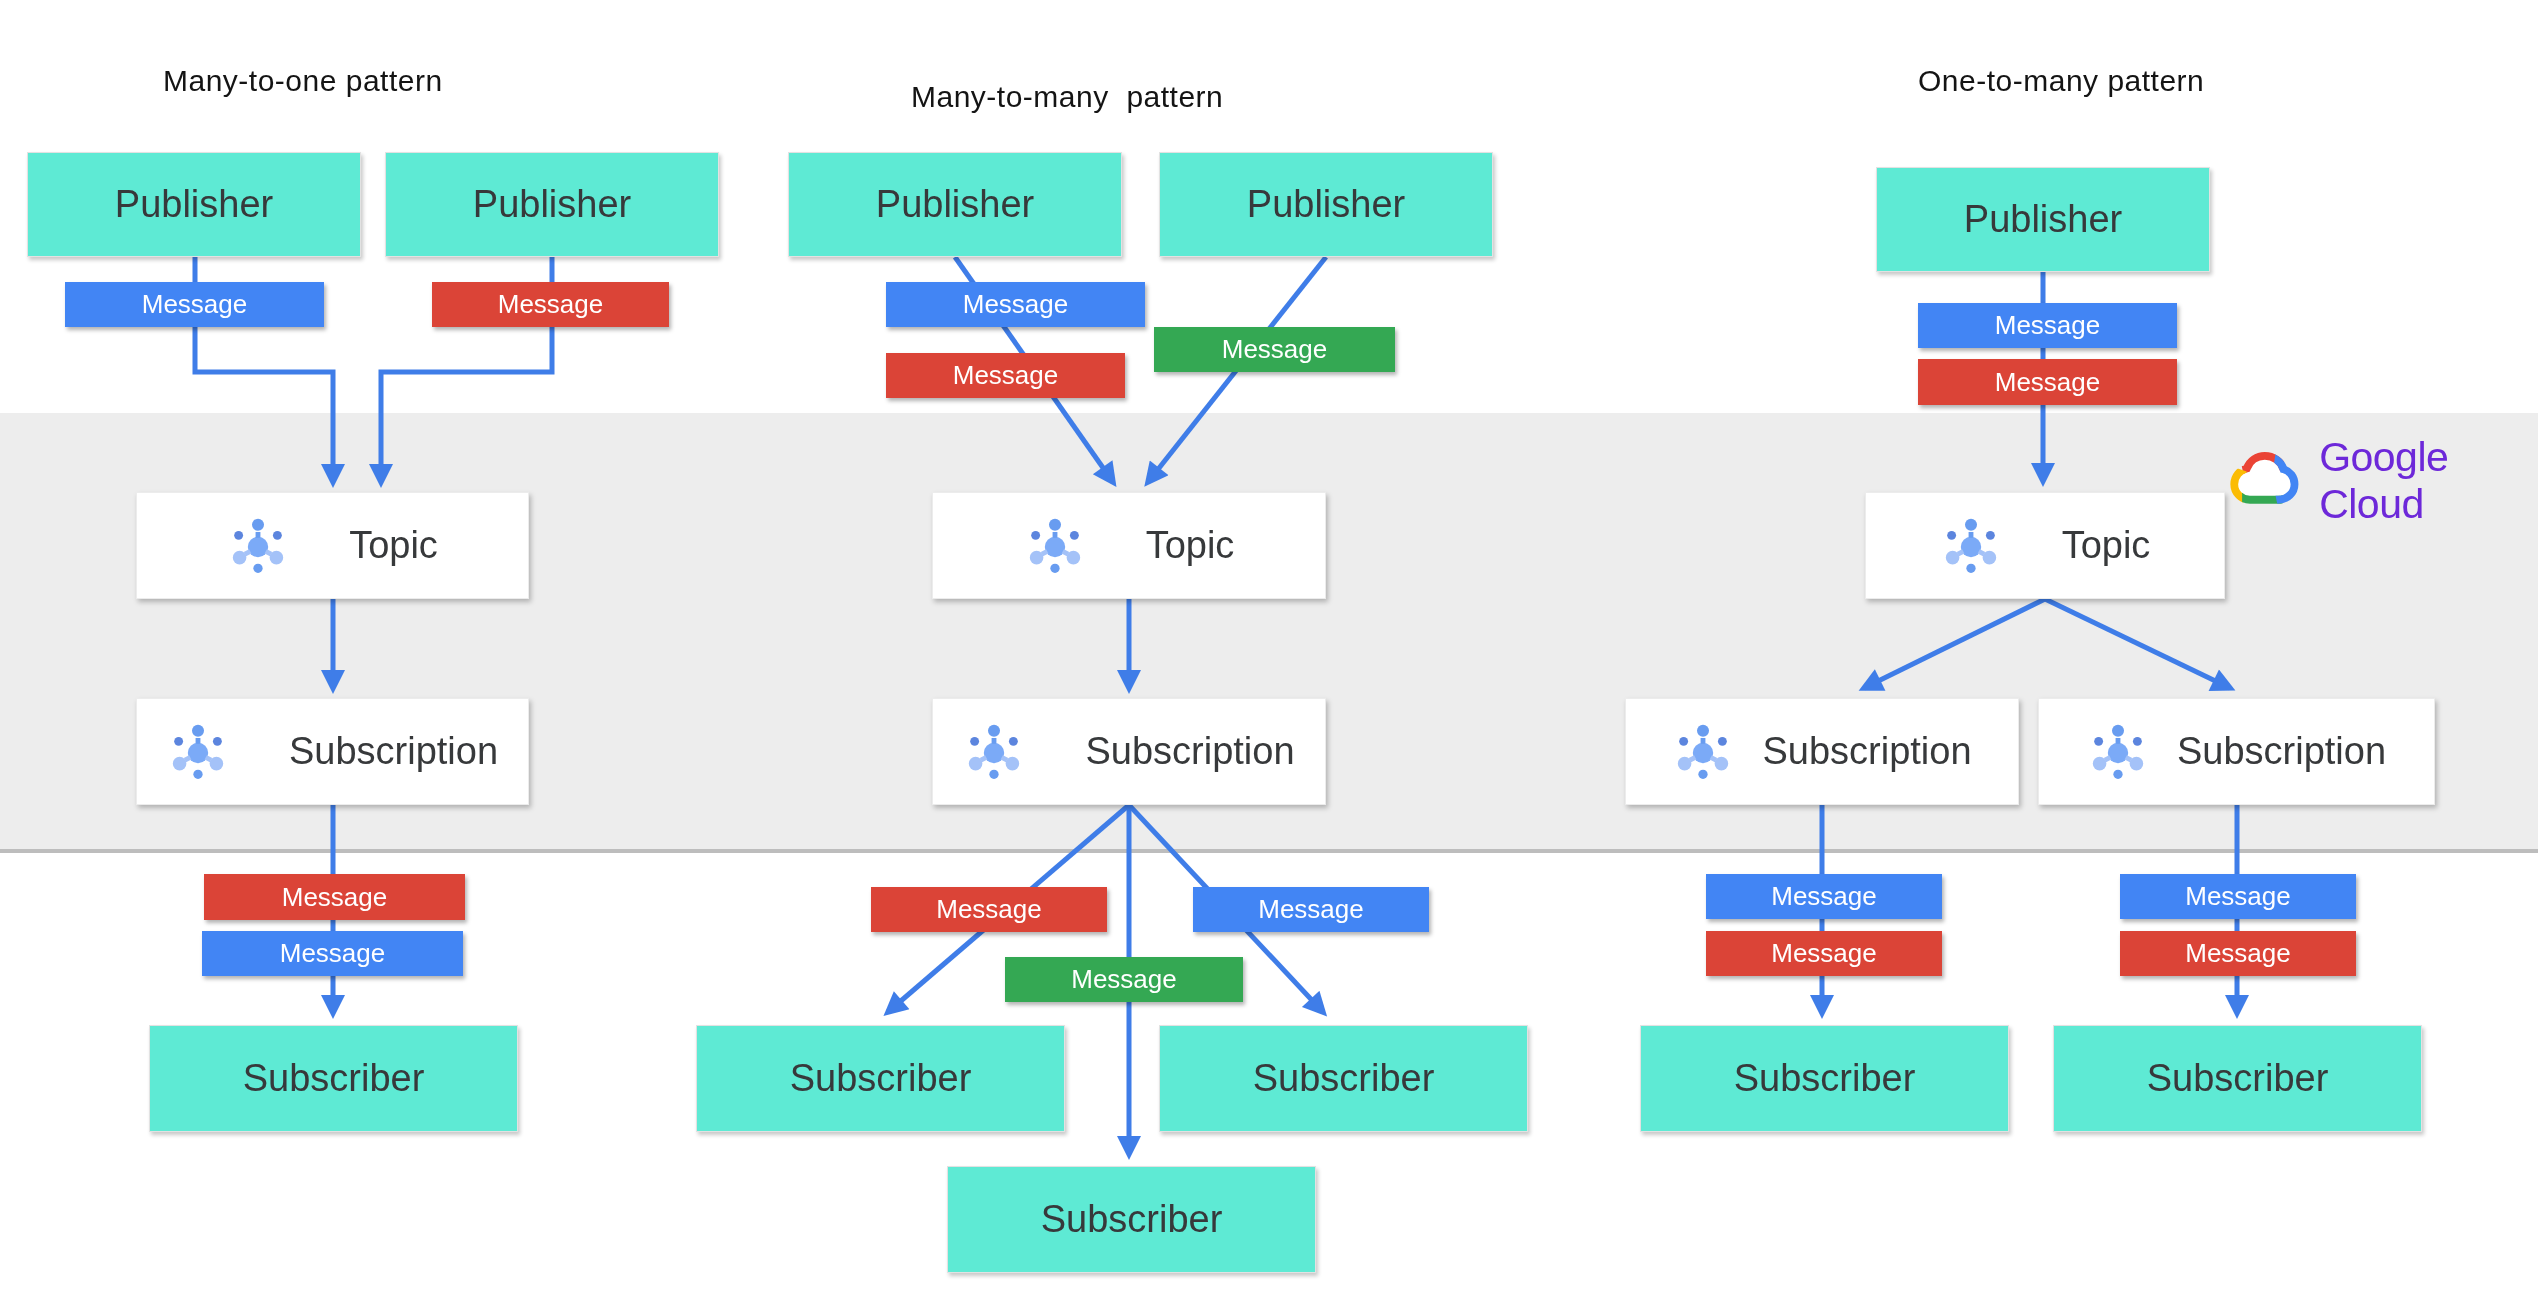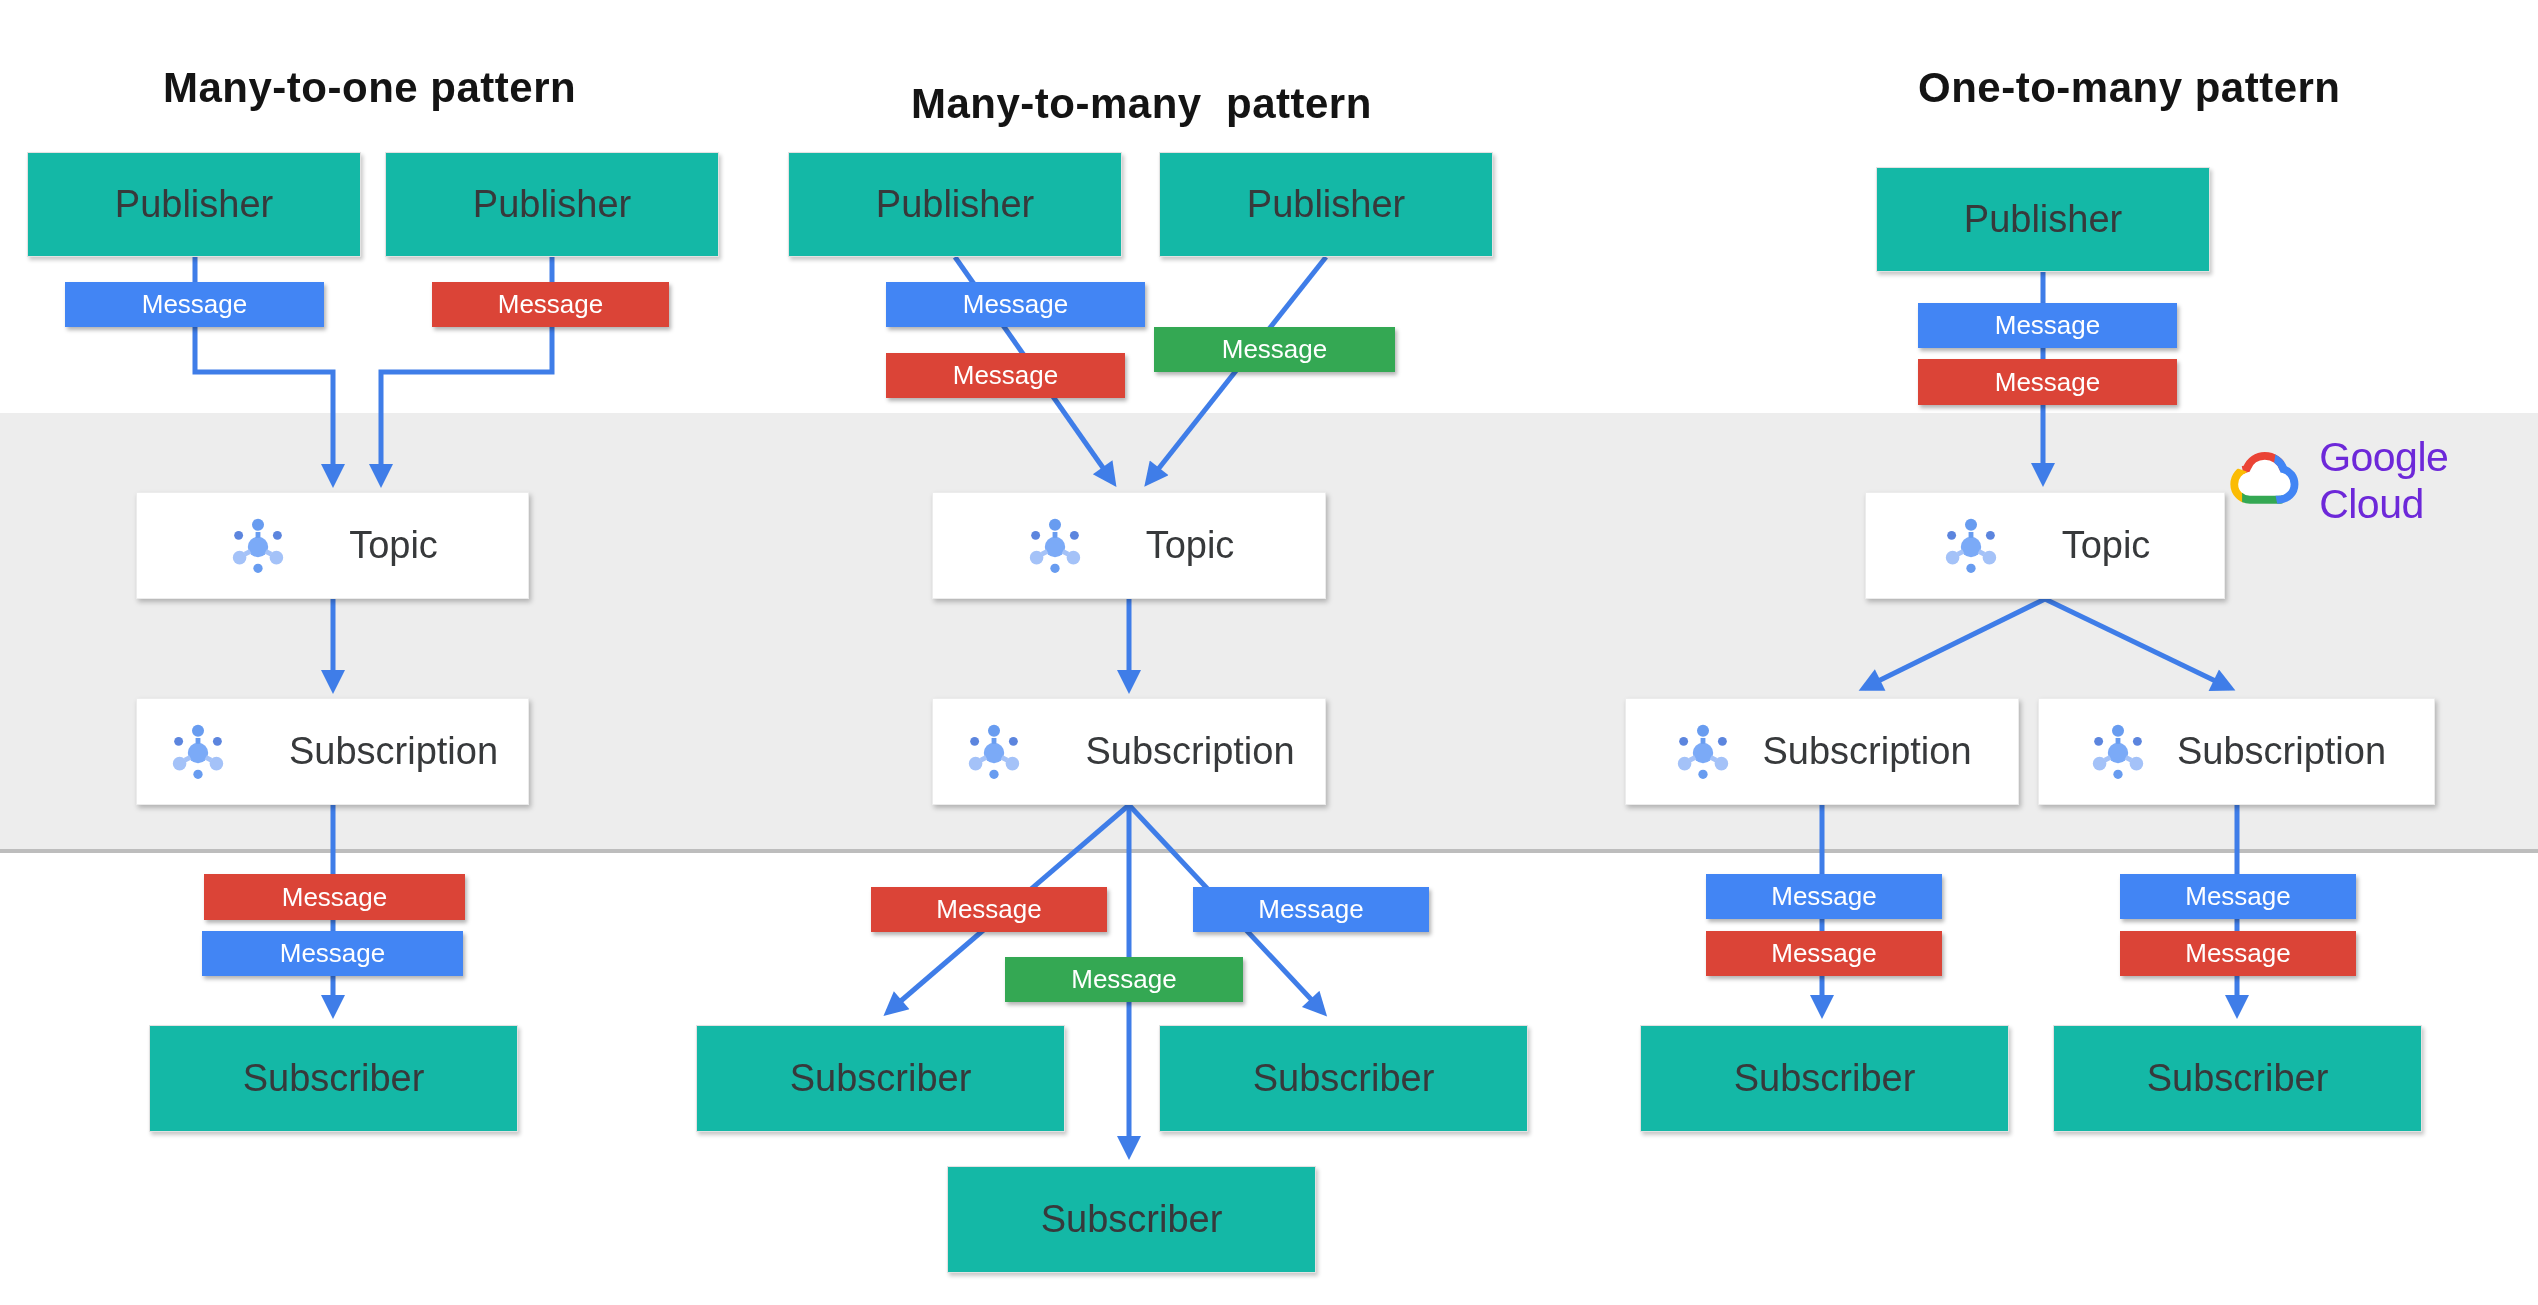--- a/index.html
+++ b/index.html
@@ -7,29 +7,29 @@
     width:2538px;height:1305px;position:relative;overflow:hidden;
     background:#ffffff;
     font-family:"Liberation Sans", sans-serif;
   }
   .band{
     position:absolute;left:0;top:413px;width:2538px;height:436px;
     background:#ededed;border-bottom:4px solid #bdbdbd;z-index:1;
   }
   .overlay{position:absolute;left:0;top:0;z-index:2;}
   .title{
-    position:absolute;z-index:3;font-size:42px;color:#141414;
-    white-space:pre;letter-spacing:0.5px;font-weight:bold;
+    position:absolute;z-index:3;font-size:30px;color:#141414;
+    white-space:pre;letter-spacing:0.5px;
   }
   .node,.card,.msg{
     position:absolute;display:flex;align-items:center;justify-content:center;
     box-sizing:border-box;
   }
   .node{
-    background:#14b8a6;border:1px solid #e2e2e2;z-index:3;
+    background:#5eead4;border:1px solid #e2e2e2;z-index:3;
     font-size:38px;color:#37393b;
     box-shadow:2px 3px 4px rgba(0,0,0,0.22);
   }
   .card{
     background:#ffffff;border:1px solid #ececec;z-index:3;
     font-size:38px;color:#37393b;gap:60px;
     box-shadow:2px 3px 5px rgba(0,0,0,0.25);
   }
   .card .icon{width:62px;height:62px;flex:0 0 auto;}
   .msg{

